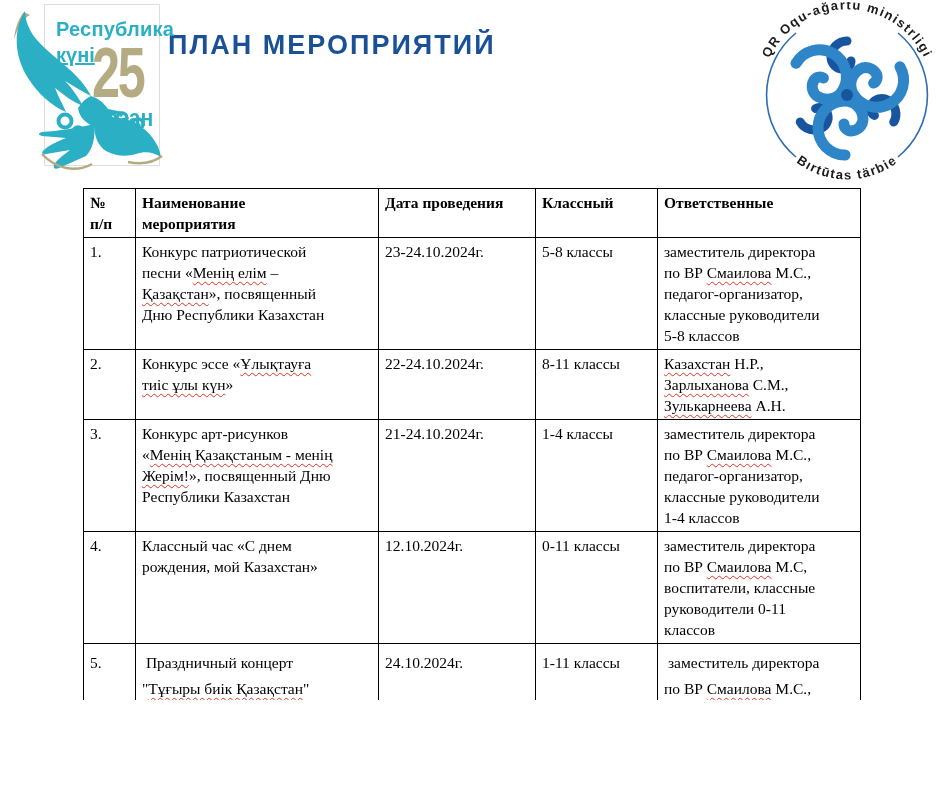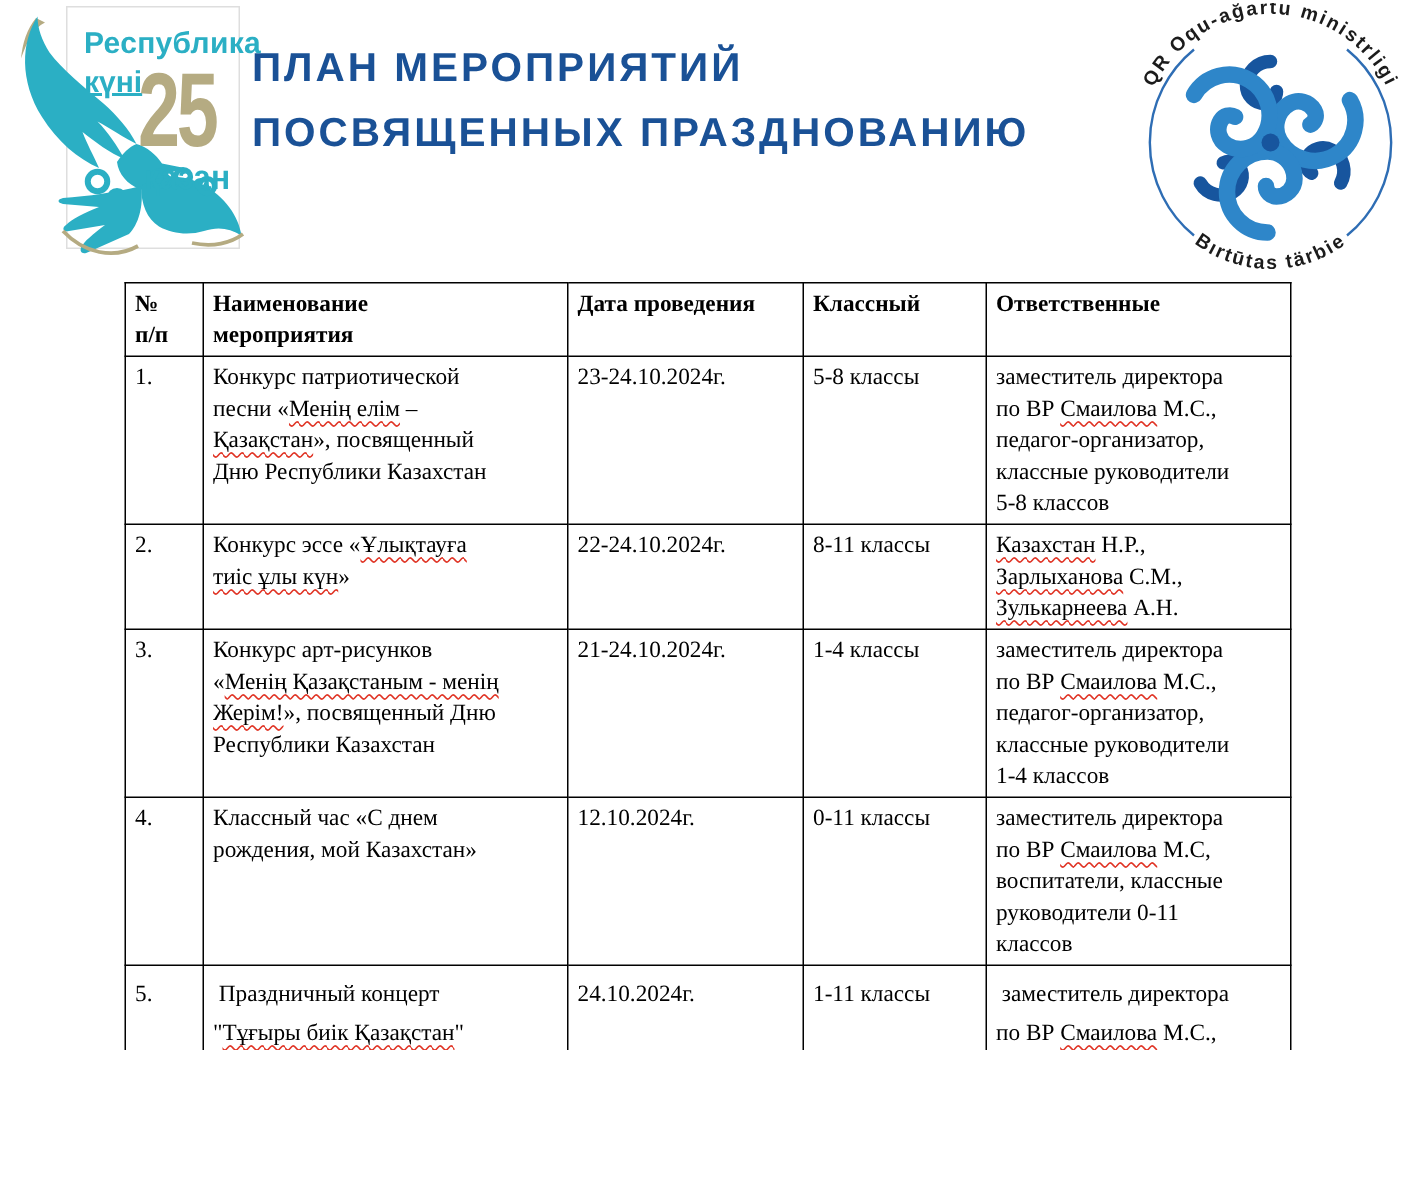--- a/index.html
+++ b/index.html
@@ -110,21 +110,20 @@
       <path fill="none" stroke="#B5AB82" stroke-width="2.5" d="M120,158 C134,161 146,158 154,152"></path>
     </svg>
     <div class="ll-text ll-1">Республика</div>
     <div class="ll-text ll-2">күні</div>
     <div class="ll-text ll-num">25</div>
     <div class="ll-text ll-3">қазан</div>
   </div>
 
   <div class="title">
     <div>ПЛАН МЕРОПРИЯТИЙ</div>
-    <div>ПОСВЯЩЕННЫХ ПРАЗДНОВАНИЮ</div>
   </div>
 
   <div class="logo-right">
     <svg width="182" height="186" viewBox="-91 -93 182 186" aria-hidden="true">
       <defs>
         <path id="arcTop" d="M -78 -36 A 86 86 0 0 1 78 -36" fill="none"></path>
         <path id="arcBottom" d="M -62 57 A 84 84 0 0 0 62 57" fill="none"></path>
         <path id="spLight" d="M 2 -60 A 27 27 0 0 1 29 -33 A 27 27 0 0 1 2 -6 A 18 18 0 0 1 -16 -24 A 12 12 0 0 1 -4 -36 A 7 7 0 0 1 3 -29" fill="none" stroke-linecap="round" stroke-width="11"></path>
         <path id="spDark" d="M 0 -54 A 16 16 0 0 0 -16 -38 A 12 12 0 0 0 -4 -26 A 8 8 0 0 0 4 -34" fill="none" stroke-linecap="round" stroke-width="9"></path>
       </defs>

